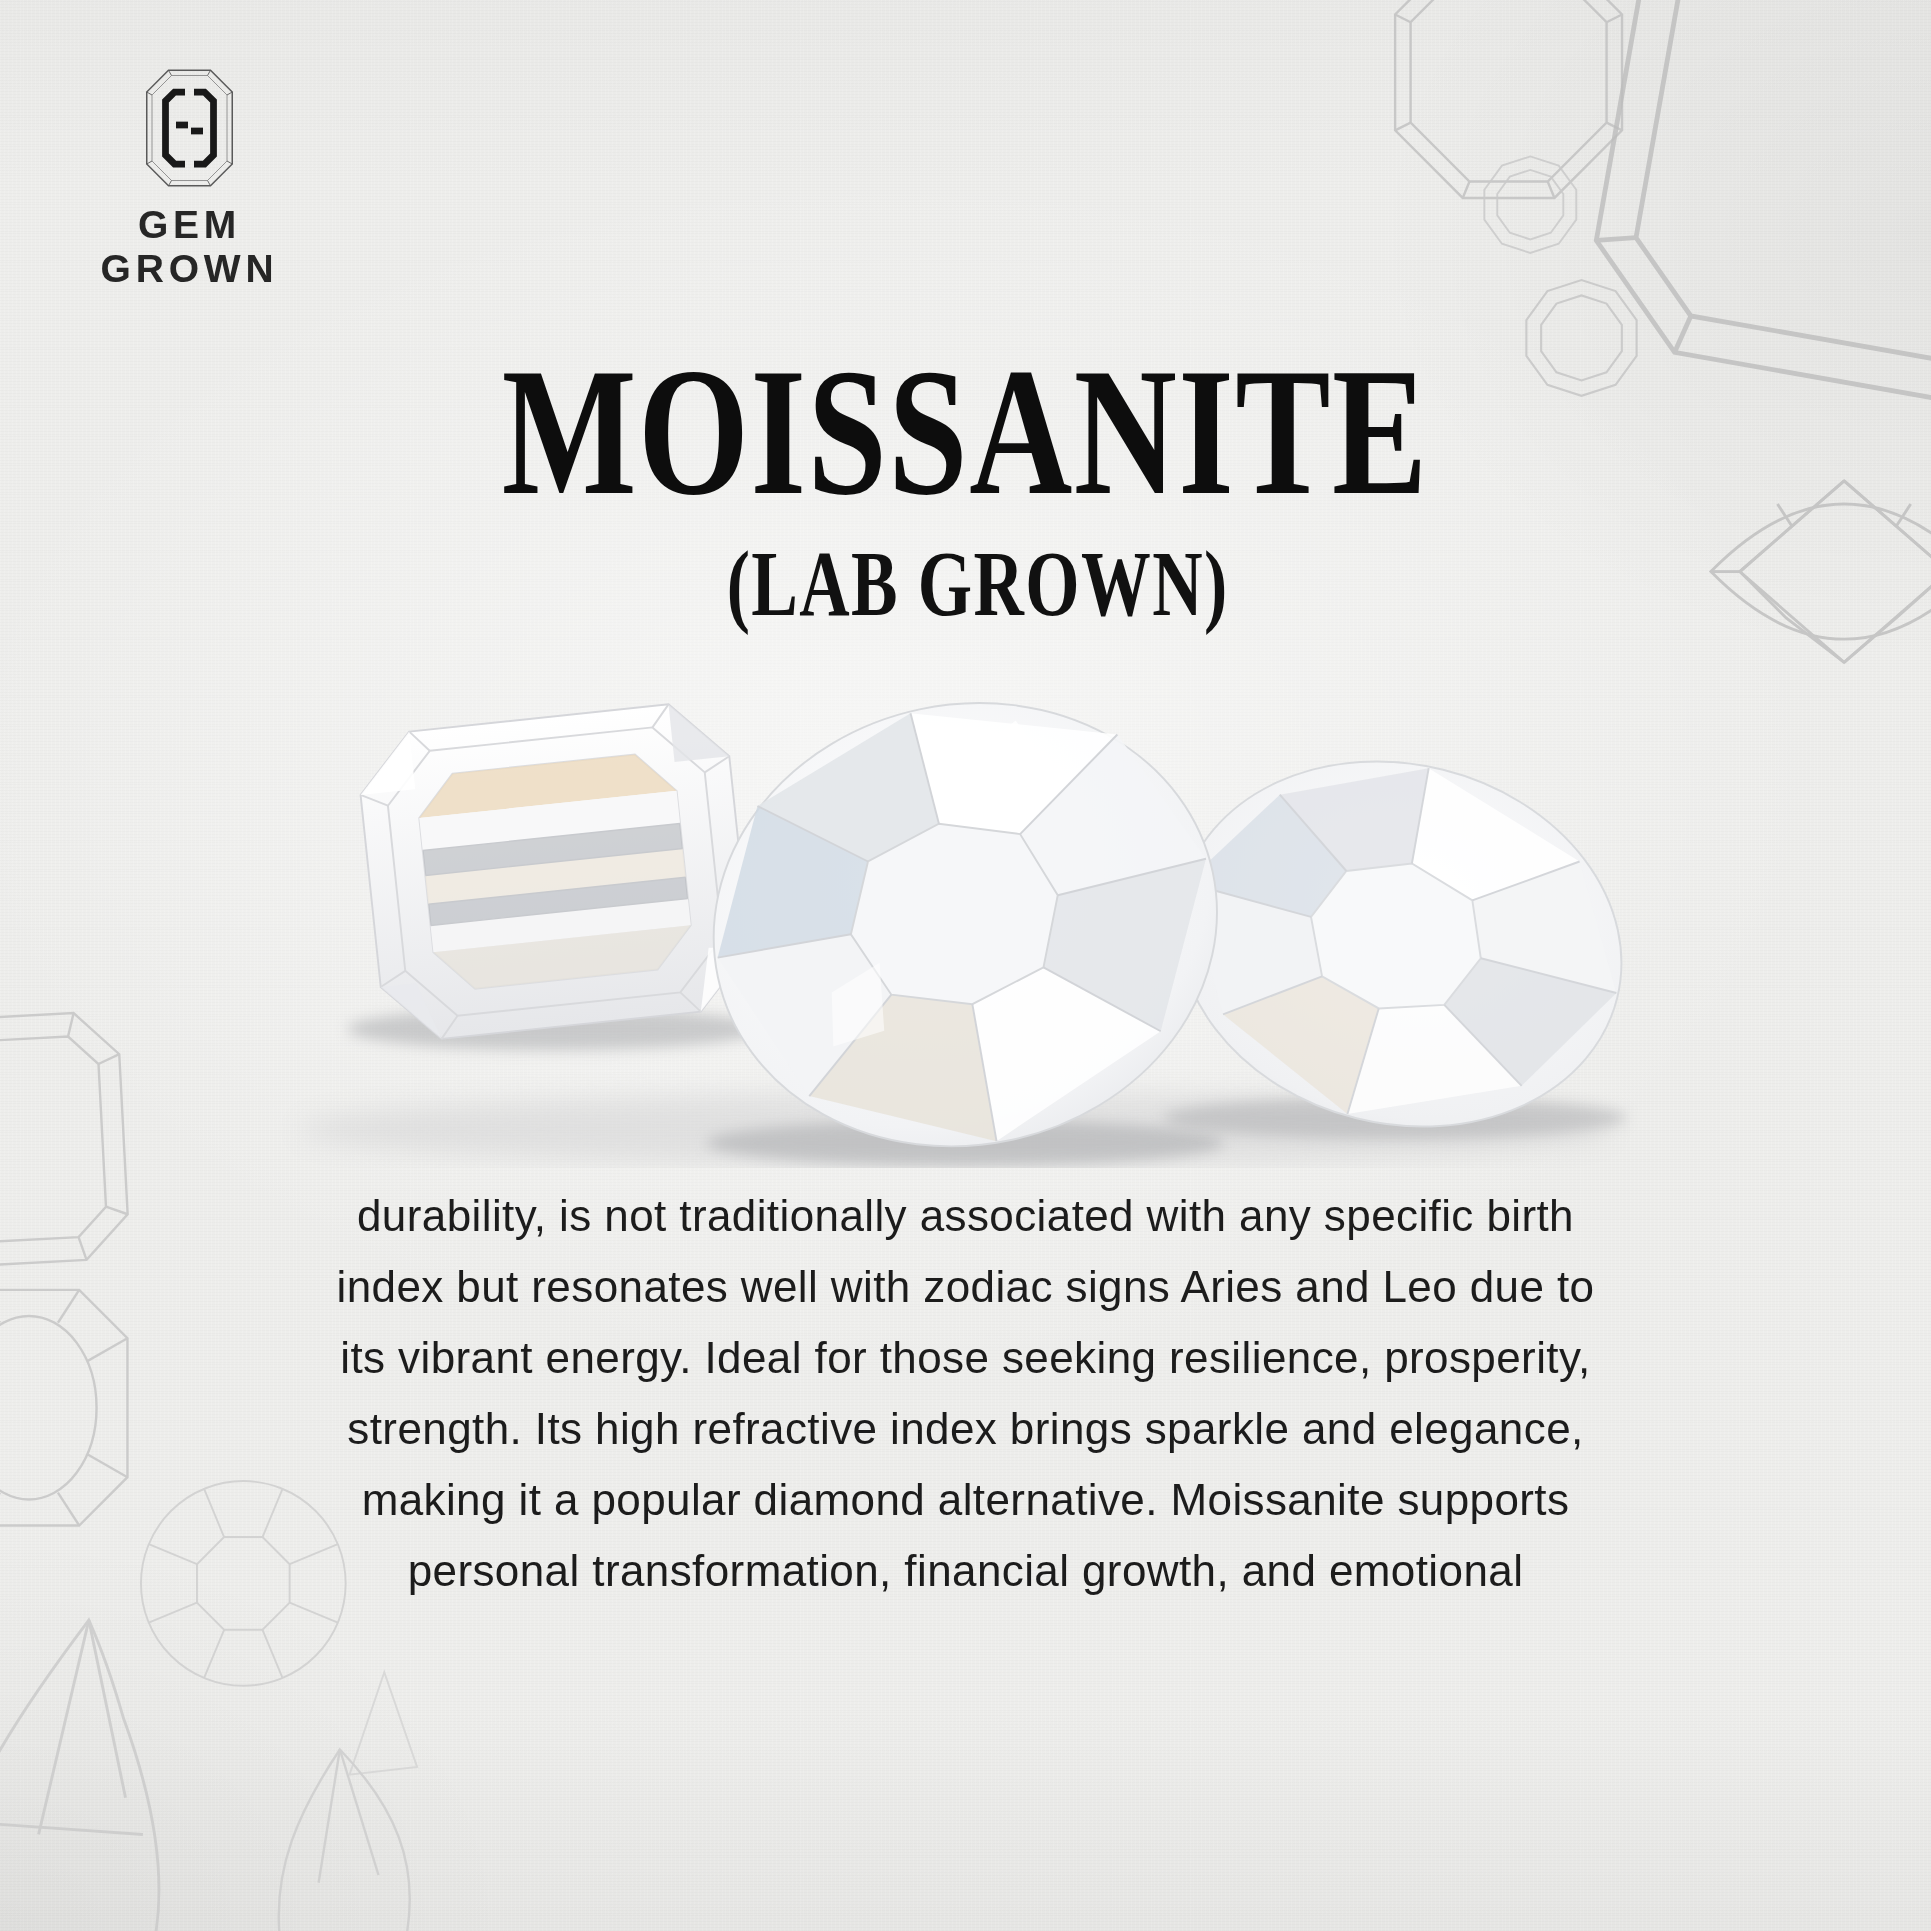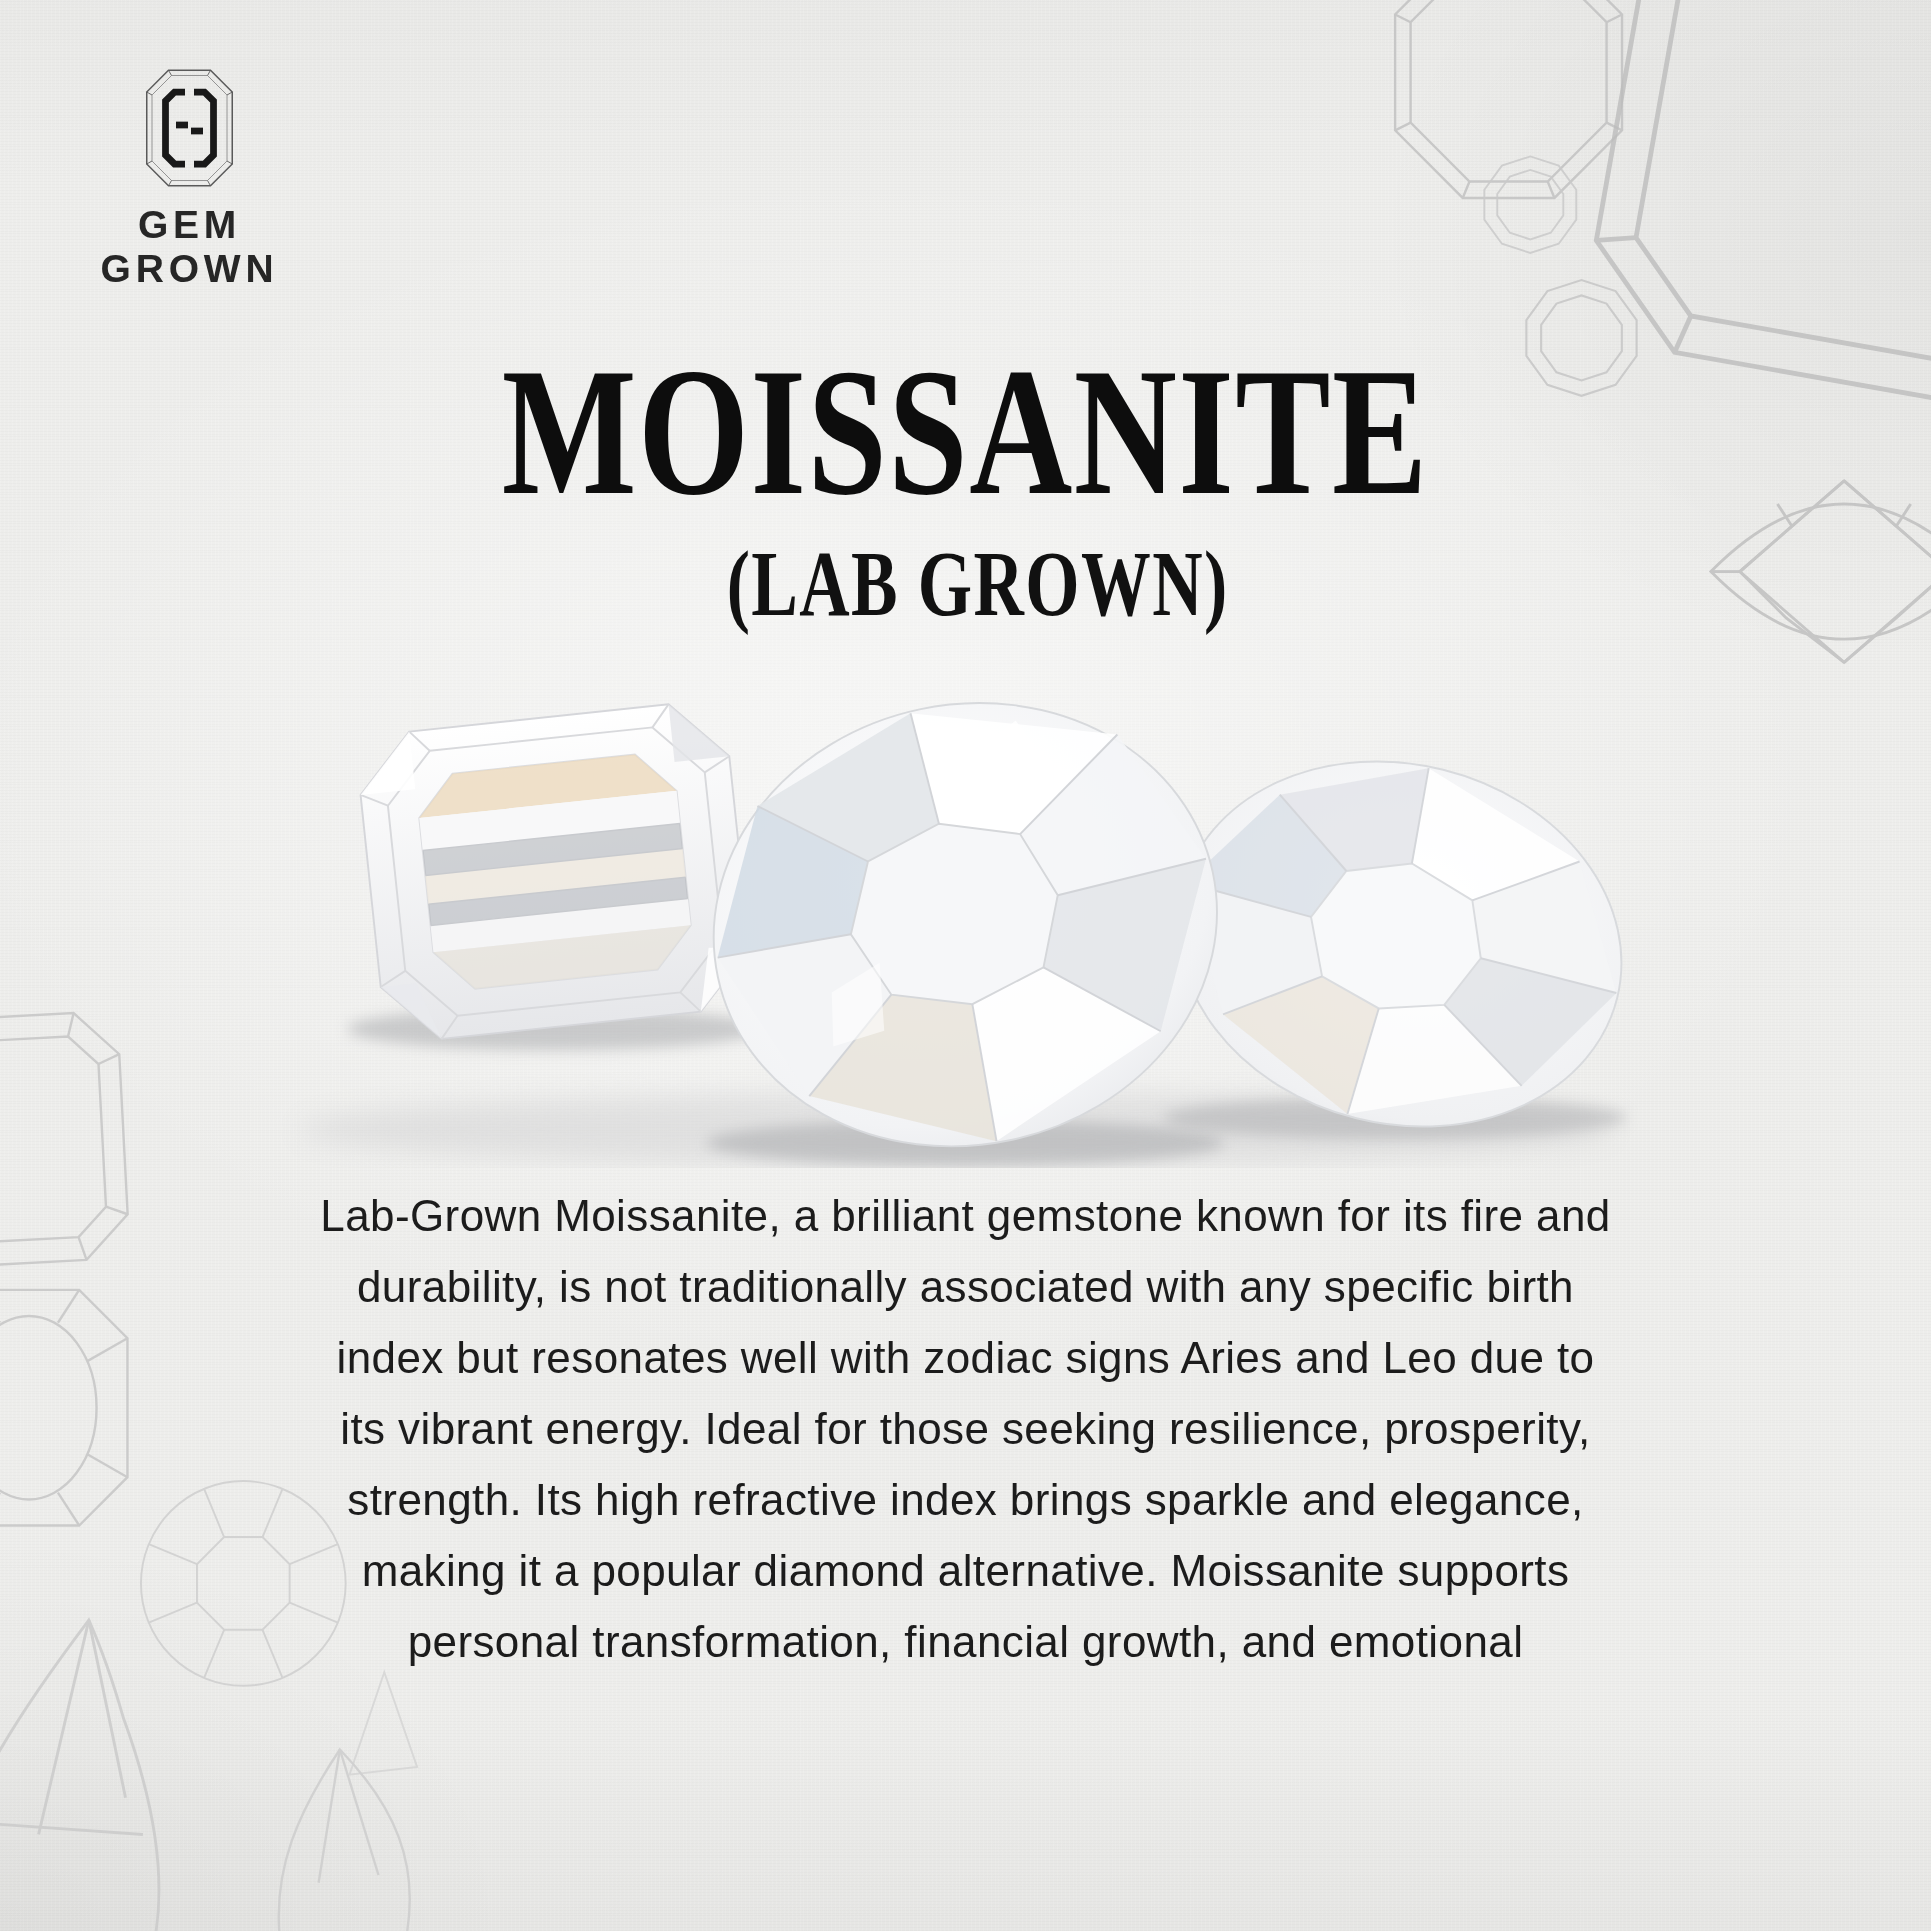--- a/index.html
+++ b/index.html
@@ -273,21 +273,20 @@
           <line x1="-10" y1="82" x2="-15" y2="226"></line>
         <line x1="70" y1="60" x2="175" y2="150"></line>
           <line x1="100" y1="-10" x2="258" y2="-15"></line>
       </g>
       <polygon points="40,-170 95,-196 120,-140 60,-128" fill="#ffffff" opacity=".8"></polygon>
       <polygon points="-150,40 -95,20 -105,90 -160,95" fill="#ffffff" opacity=".55"></polygon>
     </g>
   </svg>
 
   <div class="para">
-    <div class="line">Lab-Grown Moissanite, a brilliant gemstone known for its fire and</div>
     <div class="line">durability, is not traditionally associated with any specific birth</div>
     <div class="line">index but resonates well with zodiac signs Aries and Leo due to</div>
     <div class="line">its vibrant energy. Ideal for those seeking resilience, prosperity,</div>
     <div class="line">strength. Its high refractive index brings sparkle and elegance,</div>
     <div class="line">making it a popular diamond alternative. Moissanite supports</div>
     <div class="line">personal transformation, financial growth, and emotional</div>
   </div>
 
 </div>
 

